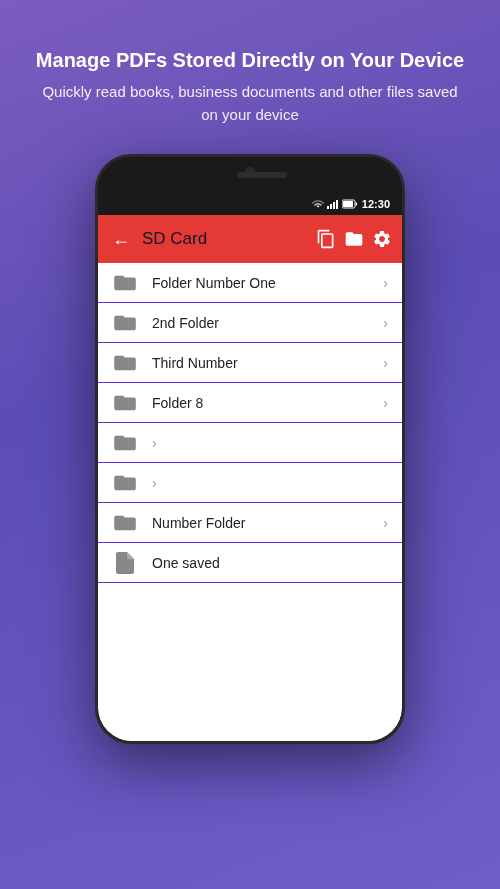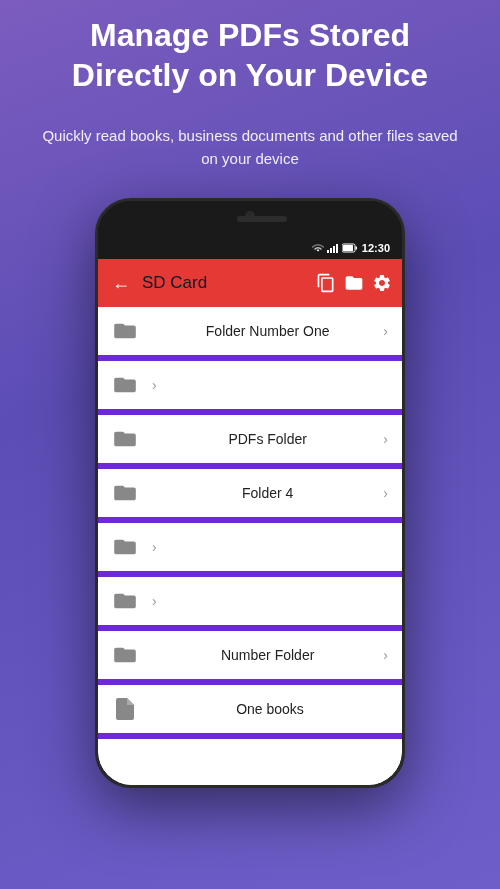--- a/index.html
+++ b/index.html
@@ -11,33 +11,33 @@
       display: flex;
       flex-direction: column;
       align-items: center;
       font-family: 'Arial', sans-serif;
       overflow: hidden;
       position: relative;
     }
 
     .hero-title {
       color: #ffffff;
-      font-size: 32px;
+      font-size: 20px;
       font-weight: bold;
       text-align: center;
-      margin-top: 15px;
+      margin-top: 48px;
       line-height: 1.25;
       padding: 0 30px;
     }
 
     .hero-subtitle {
       color: rgba(255,255,255,0.90);
       font-size: 15px;
       text-align: center;
-      margin-top: 30px;
+      margin-top: 8px;
       line-height: 1.5;
       padding: 0 40px;
     }
 
     
     .phone-frame {
       width: 310px;
       height: 590px;
       background: #1a1a1a;
       border-radius: 36px;
@@ -150,25 +150,24 @@
     .file-list {
       background: #ffffff;
       height: calc(100% - 70px);
       overflow-y: auto;
     }
 
     .file-item {
       display: flex;
       align-items: center;
       padding: 0 14px;
-      height: 54px;
-      border-bottom: 6px solid #6d28d9;
+      height: 40px;
+      border-bottom: 1px solid #6d28d9;
       cursor: pointer;
       background: white;
-      text-align: center;
     }
 
     .file-icon {
       width: 26px;
       height: 26px;
       margin-right: 14px;
       flex-shrink: 0;
       display: flex;
       align-items: center;
       justify-content: center;
@@ -267,38 +266,39 @@
           </div>
           <span class="file-name">Folder Number One</span>
           <span class="file-chevron">›</span>
         </div>
         <div class="file-item">
           <div class="file-icon">
             <svg class="folder-svg" viewBox="0 0 24 20" fill="none" xmlns="http://www.w3.org/2000/svg">
       <path d="M10 2H2C0.9 2 0 2.9 0 4v12c0 1.1 0.9 2 2 2h20c1.1 0 2-0.9 2-2V6c0-1.1-0.9-2-2-2h-10L10 2z" fill="#888888"></path>
     </svg>
           </div>
-          <span class="file-chevron">›</span>
-        </div>
-        <div class="file-item">
-          <div class="file-icon">
-            <svg class="folder-svg" viewBox="0 0 24 20" fill="none" xmlns="http://www.w3.org/2000/svg">
-      <path d="M10 2H2C0.9 2 0 2.9 0 4v12c0 1.1 0.9 2 2 2h20c1.1 0 2-0.9 2-2V6c0-1.1-0.9-2-2-2h-10L10 2z" fill="#888888"></path>
-    </svg>
-          </div>
-          <span class="file-name">PDFs Folder</span>
-          <span class="file-chevron">›</span>
-        </div>
-        <div class="file-item">
-          <div class="file-icon">
-            <svg class="folder-svg" viewBox="0 0 24 20" fill="none" xmlns="http://www.w3.org/2000/svg">
-      <path d="M10 2H2C0.9 2 0 2.9 0 4v12c0 1.1 0.9 2 2 2h20c1.1 0 2-0.9 2-2V6c0-1.1-0.9-2-2-2h-10L10 2z" fill="#888888"></path>
-    </svg>
-          </div>
-          <span class="file-name">Folder 4</span>
+          <span class="file-name">2nd Folder</span>
+          <span class="file-chevron">›</span>
+        </div>
+        <div class="file-item">
+          <div class="file-icon">
+            <svg class="folder-svg" viewBox="0 0 24 20" fill="none" xmlns="http://www.w3.org/2000/svg">
+      <path d="M10 2H2C0.9 2 0 2.9 0 4v12c0 1.1 0.9 2 2 2h20c1.1 0 2-0.9 2-2V6c0-1.1-0.9-2-2-2h-10L10 2z" fill="#888888"></path>
+    </svg>
+          </div>
+          <span class="file-name">Third Number</span>
+          <span class="file-chevron">›</span>
+        </div>
+        <div class="file-item">
+          <div class="file-icon">
+            <svg class="folder-svg" viewBox="0 0 24 20" fill="none" xmlns="http://www.w3.org/2000/svg">
+      <path d="M10 2H2C0.9 2 0 2.9 0 4v12c0 1.1 0.9 2 2 2h20c1.1 0 2-0.9 2-2V6c0-1.1-0.9-2-2-2h-10L10 2z" fill="#888888"></path>
+    </svg>
+          </div>
+          <span class="file-name">Folder 8</span>
           <span class="file-chevron">›</span>
         </div>
         <div class="file-item">
           <div class="file-icon">
             <svg class="folder-svg" viewBox="0 0 24 20" fill="none" xmlns="http://www.w3.org/2000/svg">
       <path d="M10 2H2C0.9 2 0 2.9 0 4v12c0 1.1 0.9 2 2 2h20c1.1 0 2-0.9 2-2V6c0-1.1-0.9-2-2-2h-10L10 2z" fill="#888888"></path>
     </svg>
           </div>
           <span class="file-chevron">›</span>
         </div>
@@ -319,18 +319,18 @@
           <span class="file-name">Number Folder</span>
           <span class="file-chevron">›</span>
         </div>
         <div class="file-item">
           <div class="file-icon">
             <svg class="file-svg" viewBox="0 0 18 22" fill="none" xmlns="http://www.w3.org/2000/svg">
       <path d="M11 0H2C0.9 0 0 0.9 0 2v18c0 1.1 0.9 2 2 2h14c1.1 0 2-0.9 2-2V7l-7-7z" fill="#888888"></path>
       <path d="M11 0v7h7" fill="#aaaaaa"></path>
     </svg>
           </div>
-          <span class="file-name">One books</span>
+          <span class="file-name">One saved</span>
         </div>
       </div>
 
   </div>
 </div>
 
 </body></html>

